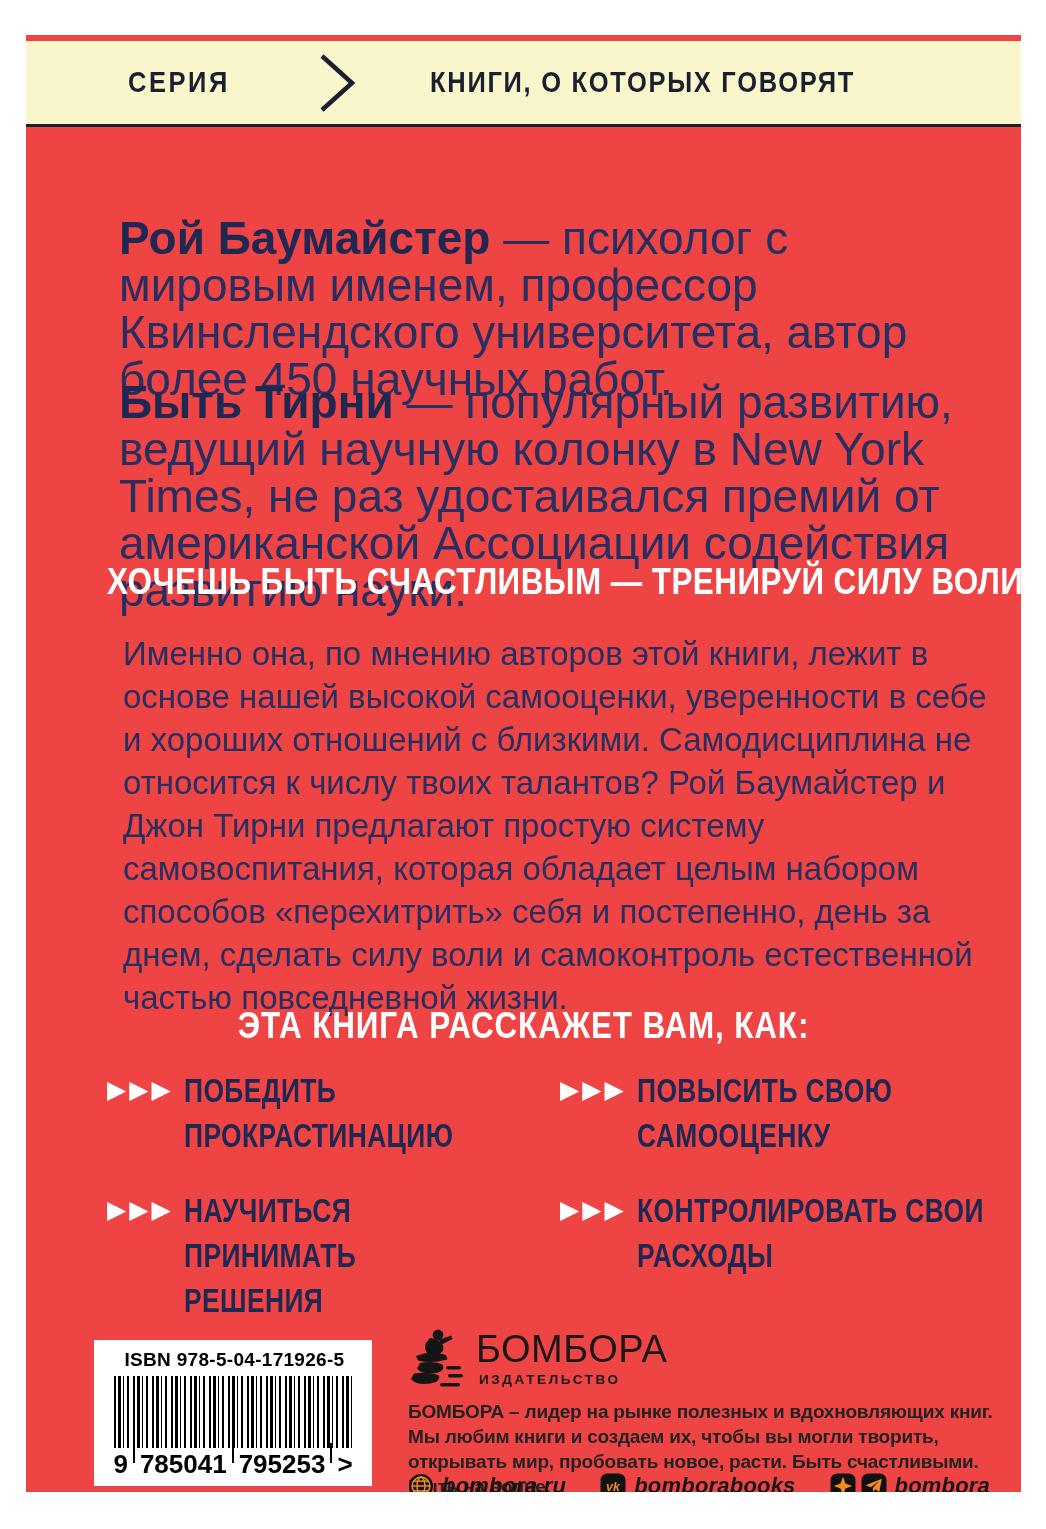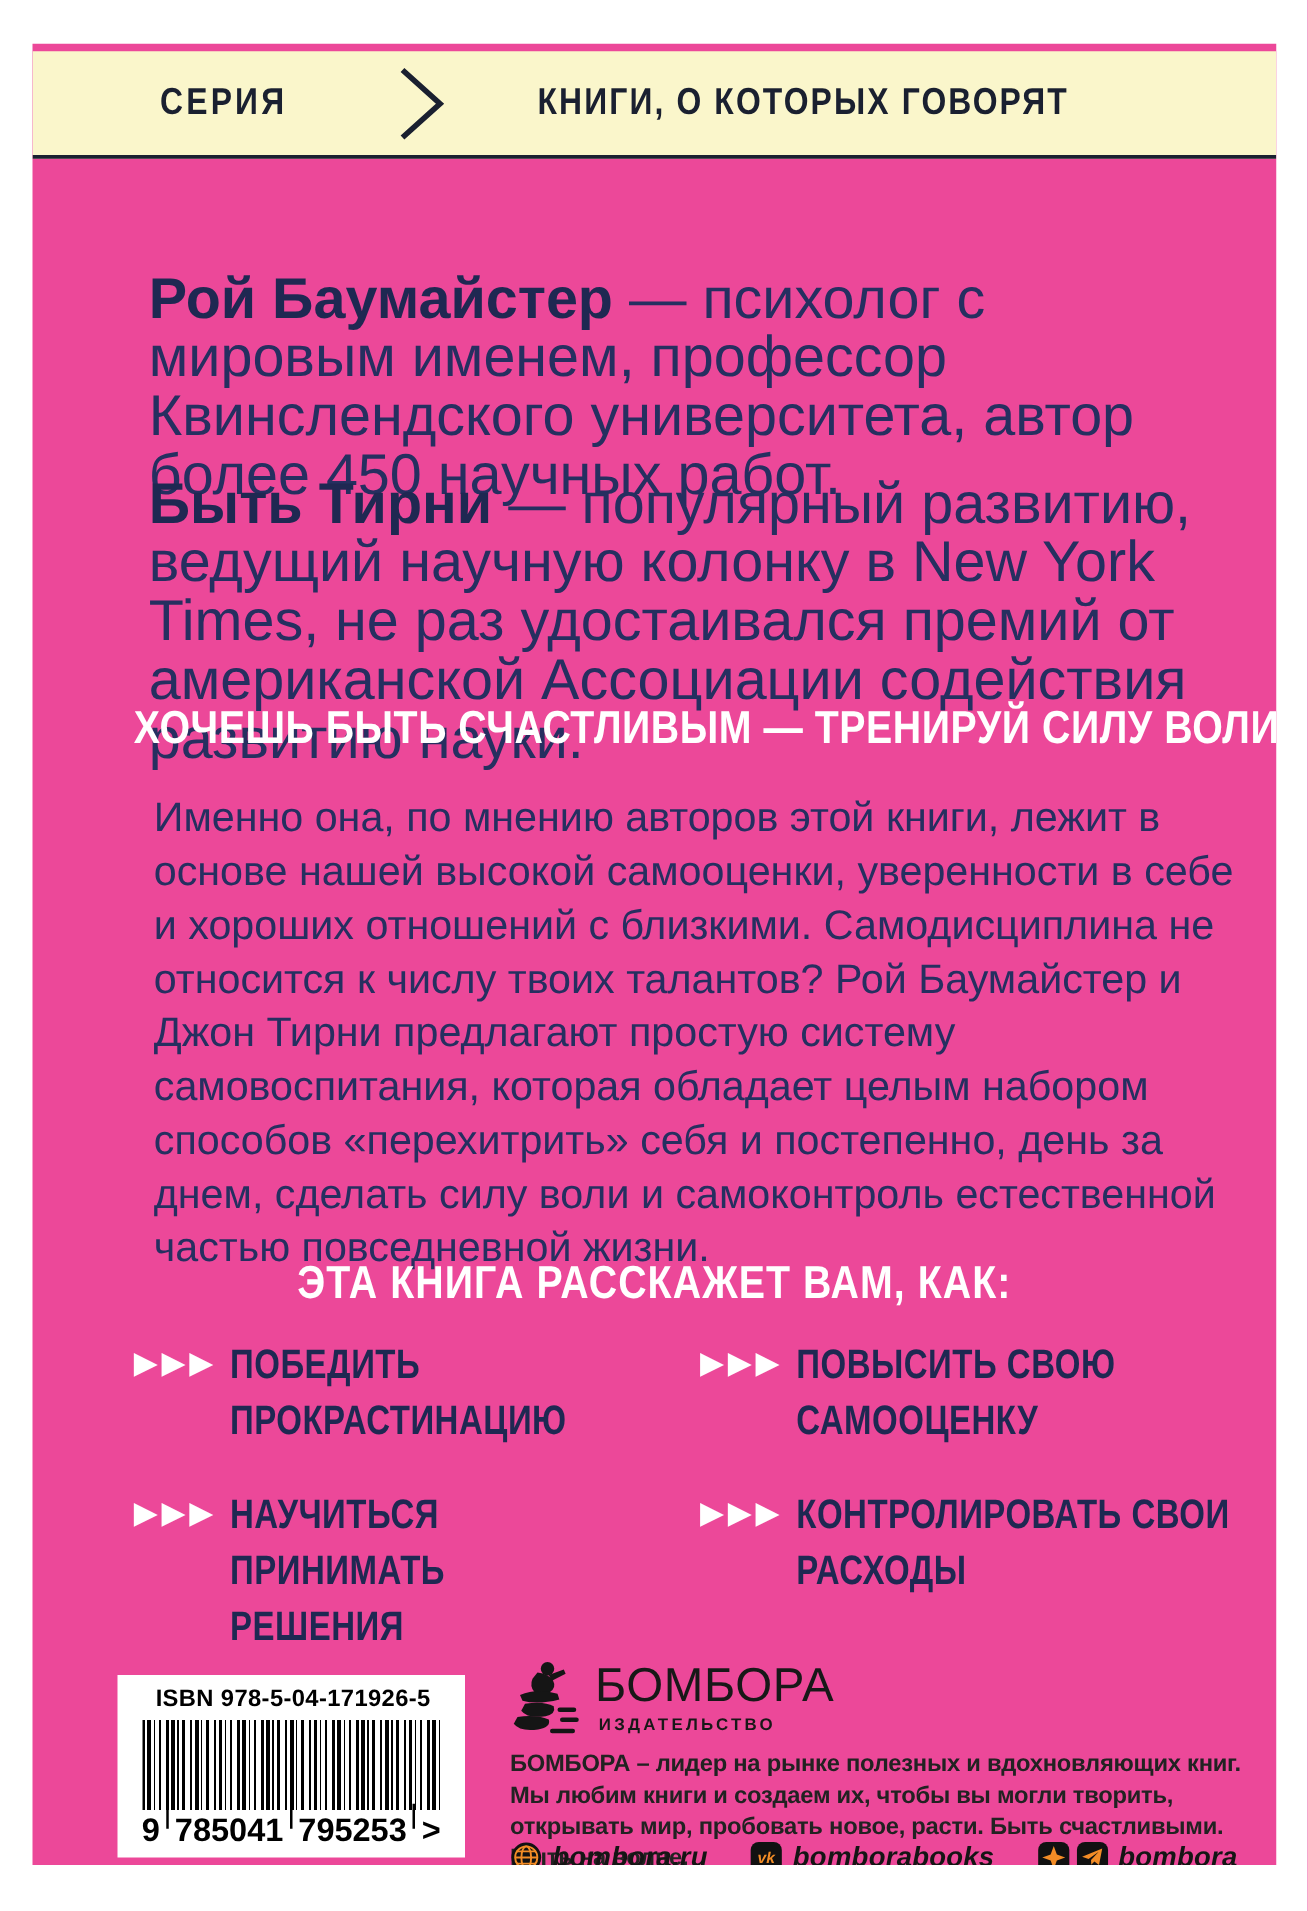--- a/index.html
+++ b/index.html
@@ -4,21 +4,21 @@
 <style>
   html,body{margin:0;padding:0;}
   body{
     width:1046px;height:1529px;position:relative;
     background:#ffffff;
     font-family:"Liberation Sans", sans-serif;
     -webkit-font-smoothing:antialiased;
   }
   .cover{
     position:absolute;left:26px;top:35px;width:995px;height:1457px;
-    background:#ec4899;overflow:hidden;
+    background:#ef4444;overflow:hidden;
   }
   
   .banner{
     position:absolute;left:0;top:6px;width:100%;height:83px;
     background:#FAF6CB;border-bottom:3px solid #1A2030;
   }
   .banner .series-label{
     position:absolute;left:102px;top:24px;
     font-size:30px;font-weight:bold;color:#1A2030;letter-spacing:3px;
     transform:scaleX(0.85);transform-origin:left top;white-space:nowrap;

